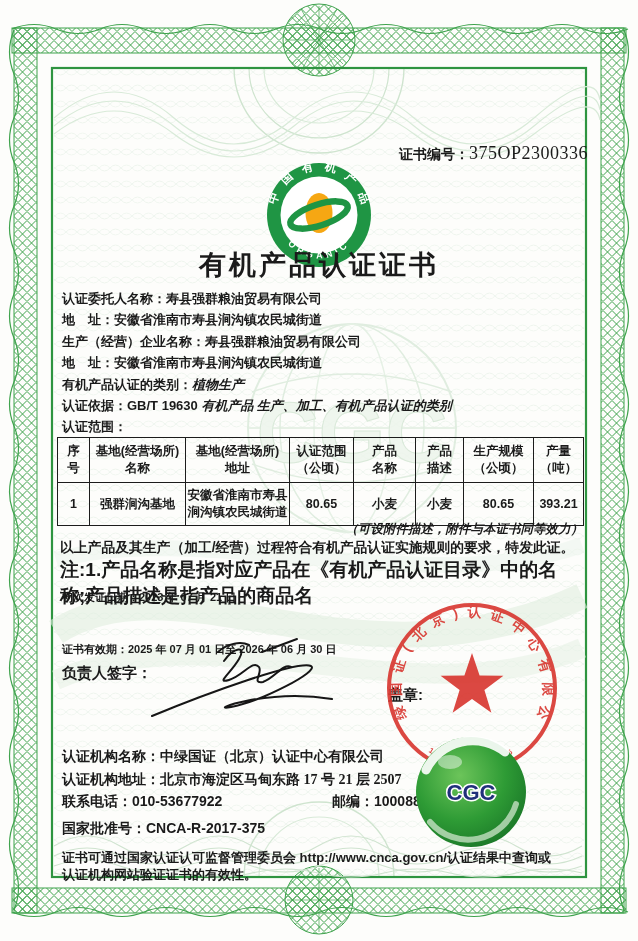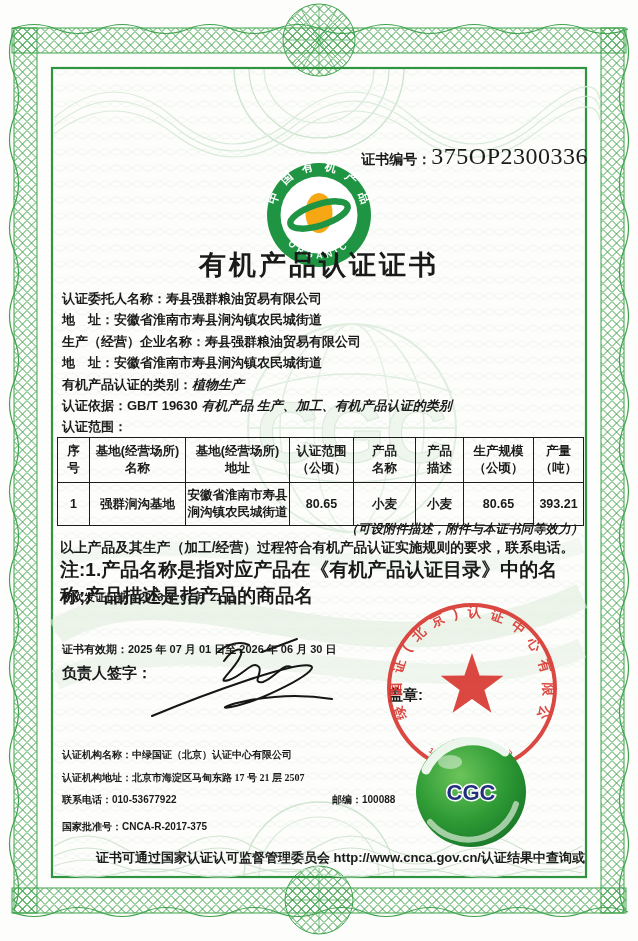--- a/index.html
+++ b/index.html
@@ -3,35 +3,35 @@
 <meta charset="utf-8">
 <style>
   html,body{margin:0;padding:0;}
   body{width:638px;height:941px;background:#fdfdfb;font-family:"Liberation Sans","DejaVu Sans",sans-serif;color:#1a1a1a;position:relative;overflow:hidden;}
   .layer{position:absolute;left:0;top:0;width:638px;height:941px;}
   #bg{z-index:0;}
   #content{z-index:1;}
   #fg{z-index:2;pointer-events:none;}
   .abs{position:absolute;}
   .certno{top:143px;right:50px;font-size:14px;font-weight:bold;white-space:nowrap;}
-  .certno .num{font-family:"Liberation Serif","DejaVu Serif",serif;font-size:24px;font-weight:normal;letter-spacing:.5px;}
+  .certno .num{font-family:"Liberation Serif","DejaVu Serif",serif;font-size:18px;font-weight:normal;letter-spacing:.5px;}
   .title{top:247px;left:0;width:638px;text-align:center;font-size:27px;font-weight:bold;letter-spacing:3px;}
   .info{left:62px;top:288px;width:520px;font-size:13px;font-weight:600;line-height:21.4px;}
   .kai{font-family:"Liberation Serif","DejaVu Serif",serif;font-style:italic;font-weight:600;}
   table.scope{position:absolute;left:57px;top:437px;width:526px;border-collapse:collapse;table-layout:fixed;}
   table.scope th,table.scope td{border:1.6px solid #1c1c1c;font-size:12.5px;font-weight:600;text-align:center;vertical-align:middle;padding:1px 1px;white-space:pre-line;line-height:1.35;}
   table.scope th{height:42px;}
   table.scope td{height:40px;}
   .attach{top:521px;left:57px;width:526px;text-align:right;font-size:12.5px;}
   .stmt{top:539px;left:60px;width:522px;font-size:13.8px;font-weight:600;}
   .note{left:60px;width:522px;font-size:19px;font-weight:600;}
   .dateline{left:62px;font-size:11px;font-weight:600;}
   .signlbl{font-size:15px;font-weight:600;}
-  .orgline{left:62px;font-size:10px;font-weight:600;white-space:nowrap;}
-  .footline{left:62px;width:520px;font-size:13px;font-weight:600;margin-left:34px;}
+  .orgline{left:62px;font-size:14px;font-weight:600;white-space:nowrap;}
+  .footline{left:62px;width:520px;font-size:13px;font-weight:600;}
   svg text{font-family:"Liberation Sans","DejaVu Sans",sans-serif;}
 </style>
 </head>
 <body>
 
 <svg id="bg" class="layer" viewBox="0 0 638 941">
   <defs>
     <pattern id="lat" width="9" height="9" patternUnits="userSpaceOnUse">
       <path d="M0 4.5 L4.5 0 L9 4.5 L4.5 9 Z" fill="none" stroke="#3fa34d" stroke-width="1"></path>
     </pattern>
@@ -176,36 +176,37 @@
       <td>80.65</td>
       <td>小麦</td>
       <td>小麦</td>
       <td>80.65</td>
       <td>393.21</td>
     </tr>
   </tbody>
     </table>
 
   <div class="abs attach kai">（可设附件描述，附件与本证书同等效力）</div>
-  <div class="abs stmt">以上产品及其生产（加工/经营）过程符合有机产品认证实施规则的要求，联系电话。</div>
+  <div class="abs stmt">以上产品及其生产（加工/经营）过程符合有机产品认证实施规则的要求，特发此证。</div>
   <div class="abs note" style="top:557px;">注:1.产品名称是指对应产品在《有机产品认证目录》中的名称;产品描述是指产品的商品名</div>
 
   <div class="abs dateline" style="top:590px;">初次发证日期：2023 年 07 月 21 日</div>
   <div class="abs dateline" style="top:642px;">证书有效期：2025 年 07 月 01 日至 2026 年 06 月 30 日</div>
 
   <div class="abs signlbl" style="left:62px;top:664px;">负责人签字：</div>
   <div class="abs signlbl" style="left:388px;top:686px;">盖章:</div>
 
   <div class="abs orgline" style="top:748px;">认证机构名称：中绿国证（北京）认证中心有限公司</div>
   <div class="abs orgline" style="top:771px;font-family:Liberation Serif, serif;">认证机构地址：北京市海淀区马甸东路 17 号 21 层 2507</div>
   <div class="abs orgline" style="top:793px;">联系电话：010-53677922</div>
   <div class="abs orgline" style="left:332px;top:793px;">邮编：100088</div>
   <div class="abs orgline" style="top:820px;">国家批准号：CNCA-R-2017-375</div>
 
   <div class="abs footline" style="top:849px;">证书可通过国家认证认可监督管理委员会 http://www.cnca.gov.cn/认证结果中查询或</div>
+  <div class="abs footline" style="top:866px;">认证机构网站验证证书的有效性。</div>
 </div>
 
 <svg id="fg" class="layer" viewBox="0 0 638 941">
   <defs>
     <radialGradient id="globeGrad" cx="40%" cy="35%" r="75%">
       <stop offset="0%" stop-color="#6cc45a"></stop>
       <stop offset="55%" stop-color="#2e9b35"></stop>
       <stop offset="100%" stop-color="#177226"></stop>
     </radialGradient>
   </defs>

